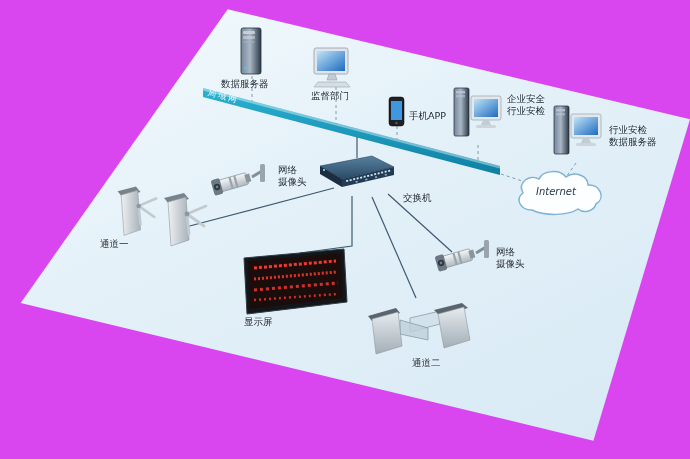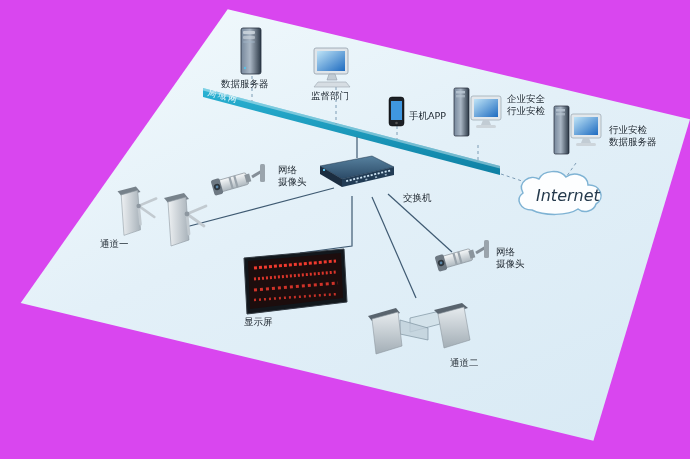--- a/index.html
+++ b/index.html
@@ -8,21 +8,21 @@
   #plane{position:absolute;inset:0;z-index:1;
          clip-path:polygon(33% 2%,100% 26%,86% 96%,3% 66%);
          background:linear-gradient(155deg,#f4fbfd 0%,#e3f0f8 45%,#d7e9f4 100%);}
   #wires{position:absolute;left:0;top:0;z-index:2;}
   .node{position:absolute;z-index:3;}
   .lbl{position:absolute;z-index:4;font-size:9.5px;color:#17242f;line-height:1.3;
        white-space:pre-line;text-shadow:0 0 2px rgba(255,255,255,.9);}
   #lan-label{position:absolute;left:208px;top:87px;z-index:4;font-size:8.5px;color:#eaf7fb;
        letter-spacing:2px;transform:rotate(14.7deg);transform-origin:left center;text-shadow:none;}
   #internet-label{position:absolute;left:536px;top:186px;z-index:4;font-style:italic;
-       font-size:16px;color:#24394c;}
+       font-size:10px;color:#24394c;}
   .wire{stroke:var(--wire,#3f5a72);stroke-width:1.2;fill:none;}
   .dash{stroke:var(--dashed,#7d9cb5);stroke-width:1;stroke-dasharray:3 3;fill:none;}
   .led{stroke:var(--led-red,#f03a2e);}
 </style>
 </head>
 <body>
 
 <div id="stage">
 
   <svg width="0" height="0" style="position:absolute">
@@ -223,15 +223,15 @@
 数据服务器</div>
   <div id="lan-label" class="lbl">局域网</div>
   <div class="lbl" style="left:403px;top:192px">交换机</div>
   <div id="internet-label">Internet</div>
   <div class="lbl" style="left:278px;top:164px">网络
 摄像头</div>
   <div class="lbl" style="left:100px;top:238px">通道一</div>
   <div class="lbl" style="left:496px;top:246px">网络
 摄像头</div>
   <div class="lbl" style="left:244px;top:316px">显示屏</div>
-  <div class="lbl" style="left:450px;top:357px">通道二</div>
+  <div class="lbl" style="left:412px;top:357px">通道二</div>
 
 </div>
 
 </body></html>

